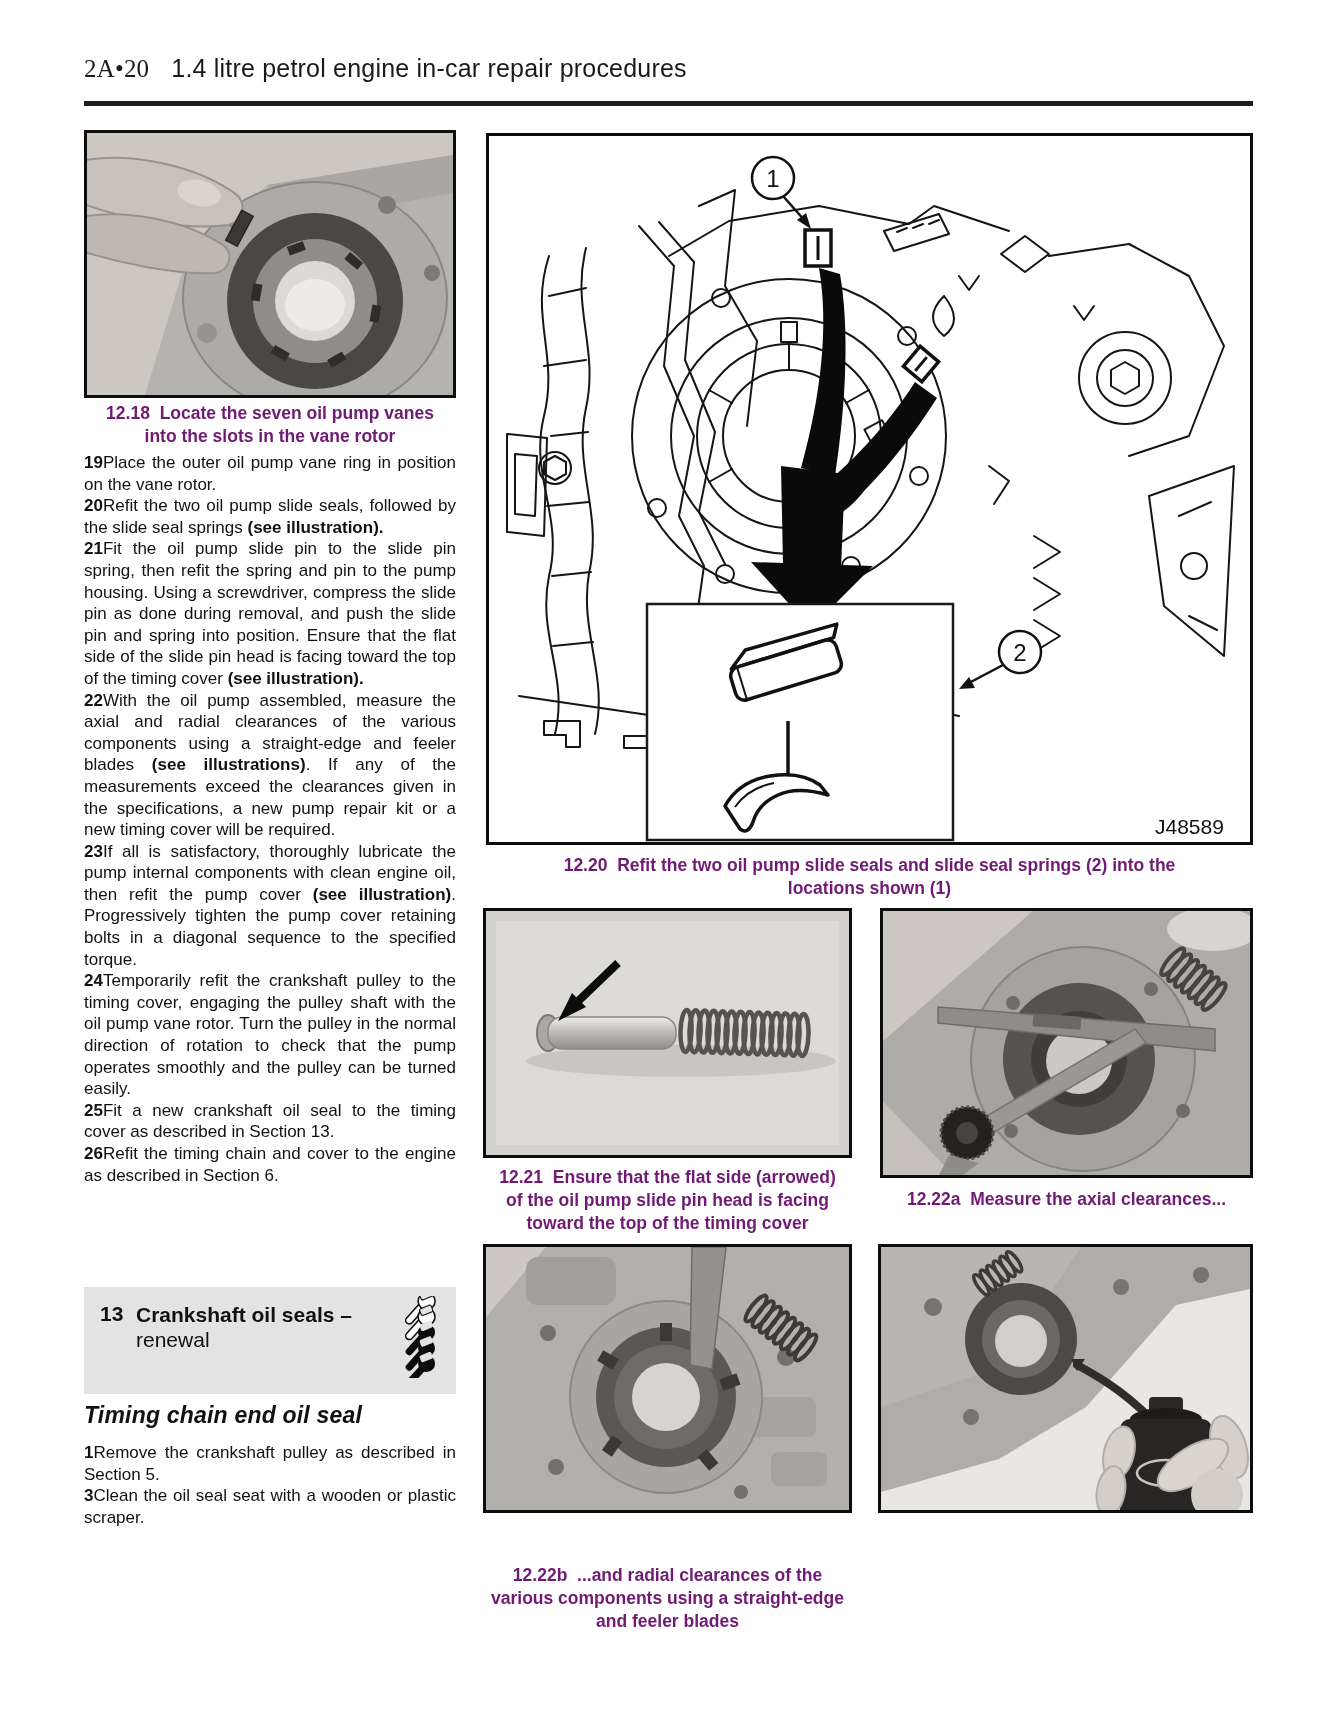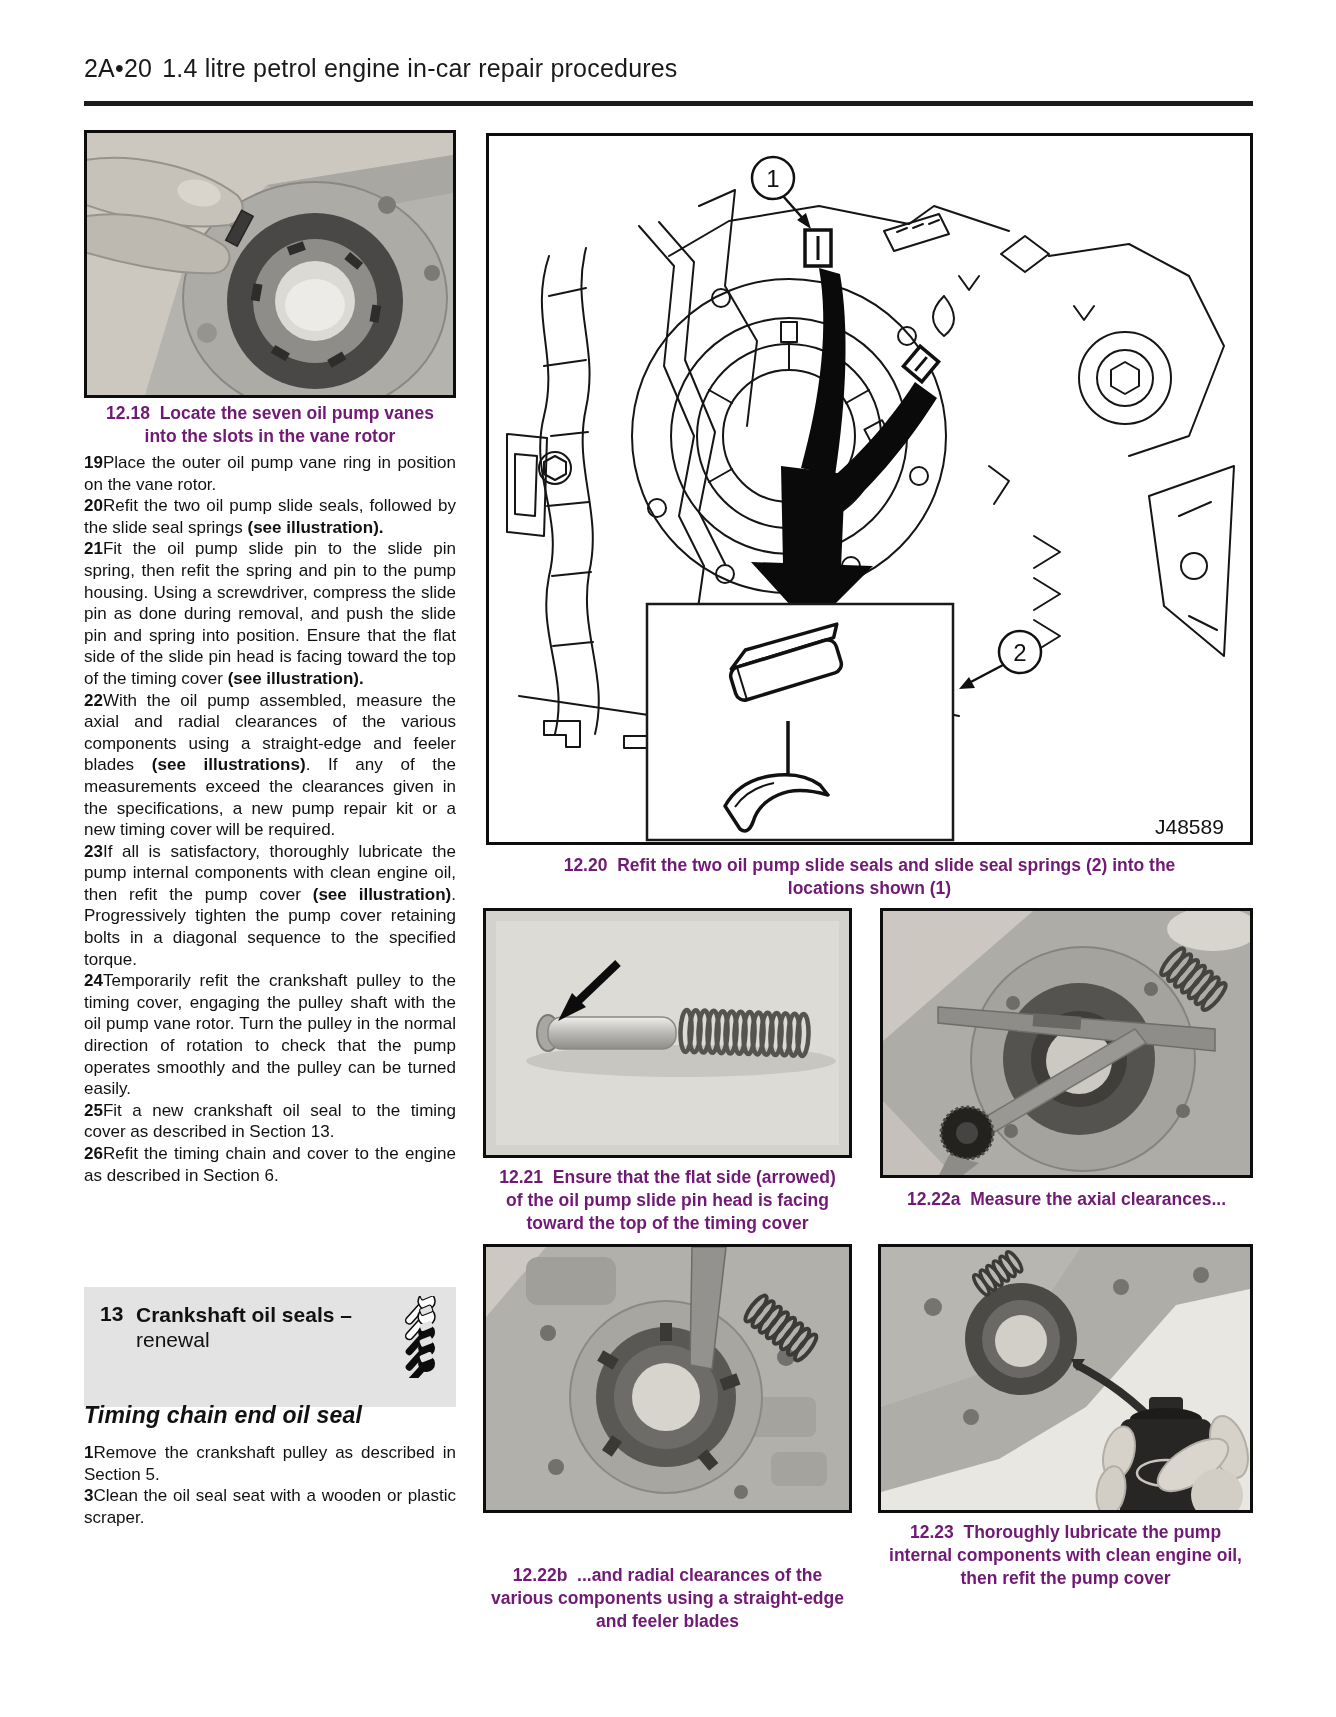--- a/index.html
+++ b/index.html
@@ -2,35 +2,35 @@
 <html><head>
 <meta charset="utf-8">
 <style>
   html,body{margin:0;padding:0;background:#9a9a9a;}
   .page{position:relative;width:1336px;height:1717px;background:#ffffff;
         font-family:"Liberation Sans",sans-serif;color:#111;overflow:hidden;}
   .abs{position:absolute;}
 
   
   .pagehead{left:84px;top:54px;width:1170px;font-size:25px;letter-spacing:.2px;color:#1a1a1a;}
-  .pagehead .ref{margin-right:10px;}
+  .pagehead .ref{margin-right:22px;font-family:Liberation Serif, serif;}
   .headrule{left:84px;top:101px;width:1169px;height:5px;background:#1c1c1c;}
 
   
   .photo{border:3px solid #0d0d0d;background:#cfcbc3;box-sizing:border-box;}
   .photo svg{display:block;width:100%;height:100%;}
   .caption{font-weight:bold;font-size:17.5px;line-height:1.32;text-align:center;white-space:pre-line;color:#701a75;}
 
   
   .textcol{width:372px;font-size:17px;line-height:21.6px;text-align:justify;}
   .para{margin:0;}
   .pnum{font-weight:bold;}
 
   
-  .secbox{left:84px;top:1287px;width:372px;height:120px;background:#e3e3e3;box-sizing:border-box;
+  .secbox{left:84px;top:1287px;width:372px;height:107px;background:#e3e3e3;box-sizing:border-box;
           display:flex;align-items:flex-start;padding:15px 8px 0 16px;}
   .secnum{font-weight:bold;font-size:21px;width:36px;flex:none;}
   .sectitle{flex:1;font-size:21px;line-height:25px;}
   .sectitle .l1{font-weight:bold;}
   .secwrench{flex:none;width:56px;height:82px;margin-top:-6px;}
 
   .subhead{left:84px;top:1402px;width:372px;font-size:23px;font-weight:bold;font-style:italic;letter-spacing:.2px;}
 
   .linework{stroke:#151515;fill:none;stroke-width:2;stroke-linejoin:round;stroke-linecap:round;}
   .callout-circle{fill:#fff;stroke:#111;stroke-width:2.5;}
@@ -394,17 +394,14 @@
       </g>
       <g>
         <ellipse cx="238" cy="206" rx="15" ry="27" transform="rotate(14 238 206)" fill="#d6d2ca" stroke="#b2aea6" stroke-width="2"></ellipse>
         <ellipse cx="230" cy="244" rx="14" ry="25" transform="rotate(10 230 244)" fill="#d2cec6" stroke="#b2aea6" stroke-width="2"></ellipse>
         <ellipse cx="348" cy="200" rx="17" ry="32" transform="rotate(-18 348 200)" fill="#d6d2ca" stroke="#b2aea6" stroke-width="2"></ellipse>
         <ellipse cx="312" cy="218" rx="40" ry="18" transform="rotate(-32 312 218)" fill="#dad6ce" stroke="#b2aea6" stroke-width="2"></ellipse>
         <circle cx="336" cy="248" r="26" fill="#d2cec6"></circle>
       </g>
     </svg>
   </div>
-  <div class="abs caption" style="left:878px;top:1521px;width:375px;">12.23&nbsp; Thoroughly lubricate the pump
-internal components with clean engine oil,
-then refit the pump cover</div>
 
 </div>
 
 </body></html>

